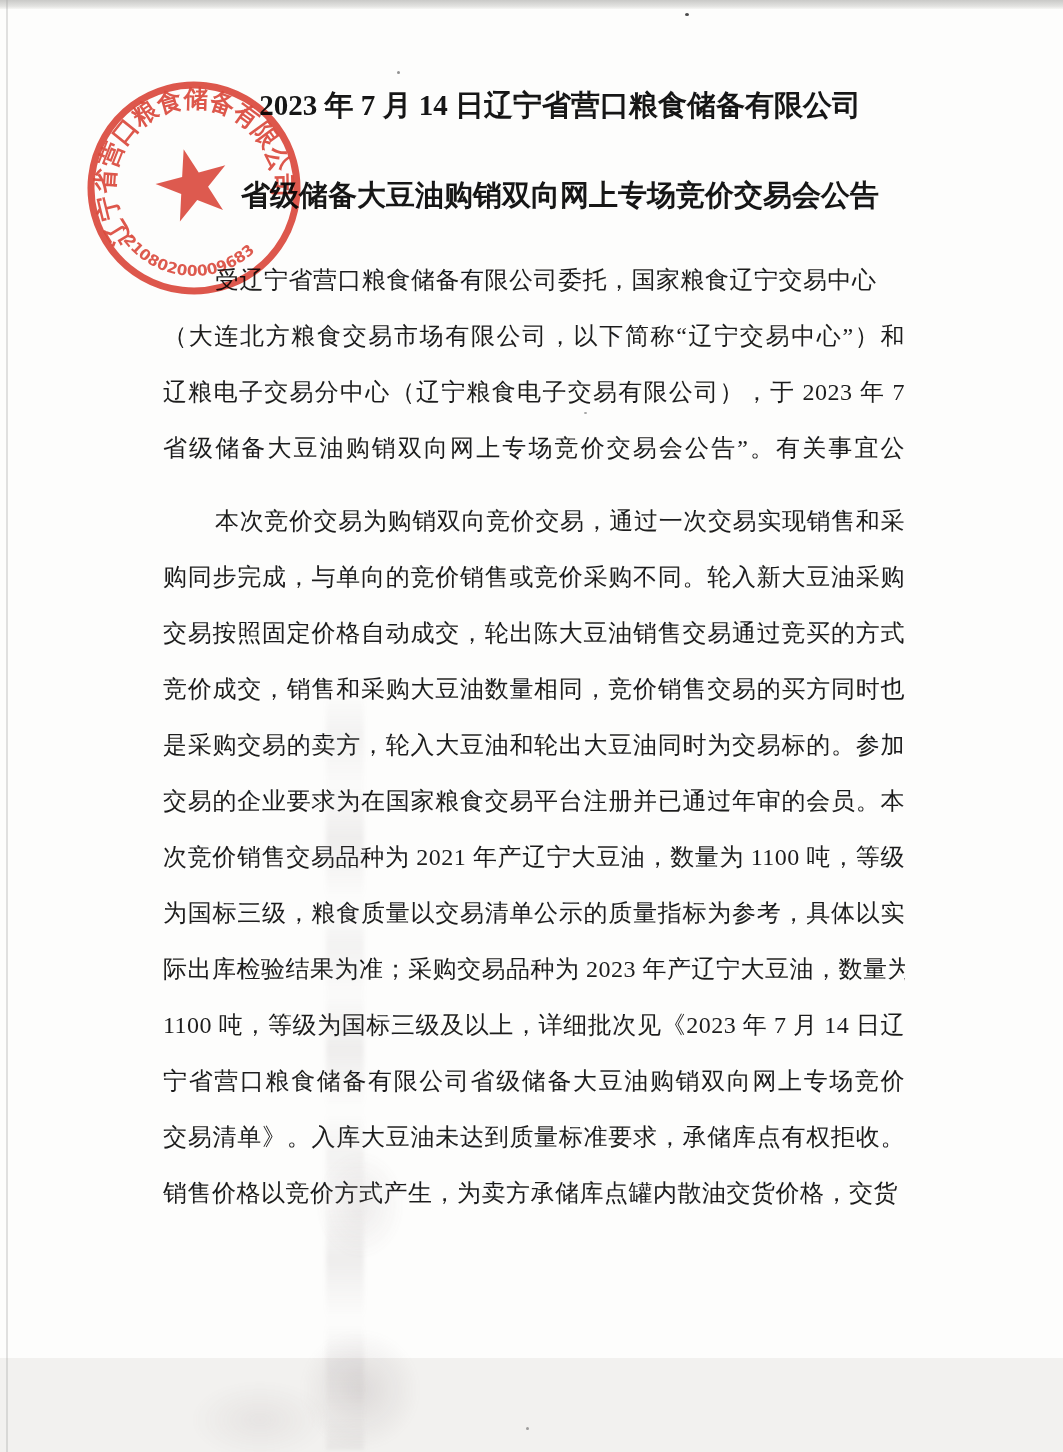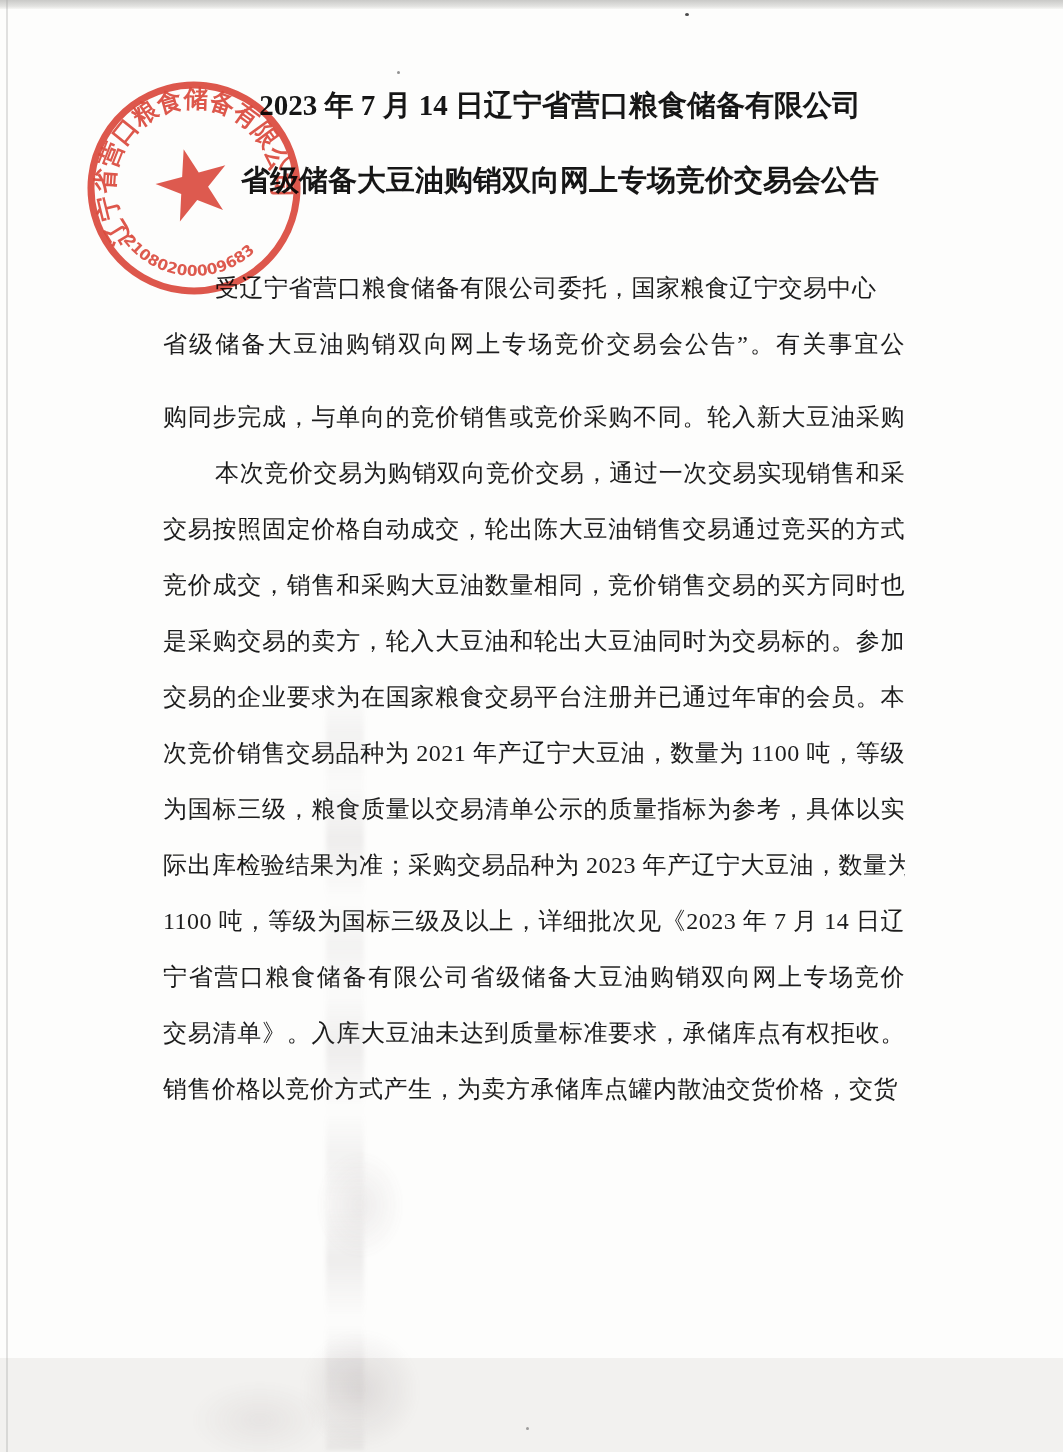--- a/index.html
+++ b/index.html
@@ -24,23 +24,23 @@
   .title-line{
     position:absolute;left:150px;width:820px;
     text-align:center;
     font-weight:700;
     font-size:29px;
     letter-spacing:0px;
     color:#161616;
     white-space:nowrap;
   }
   .title-1{top:86px;}
-  .title-2{top:161px;}
+  .title-2{top:176px;}
   .body-text{
-    position:absolute;left:163px;top:260px;width:742px;
+    position:absolute;left:163px;top:252px;width:742px;
     font-size:24px;line-height:56px;color:#1c1c1c;
     letter-spacing:0.5px;
   }
   .para{margin:0;padding:0;}
   .para-2{margin-top:17px;}
   .line{
     height:56px;overflow:hidden;
     text-align:justify;
     text-align-last:justify;
     text-justify:inter-character;
@@ -87,25 +87,27 @@
 
   <div class="top-strip"></div>
   <div class="left-edge-line"></div>
 
   <div class="title-line title-1">2023 年 7 月 14 日辽宁省营口粮食储备有限公司</div>
   <div class="title-line title-2">省级储备大豆油购销双向网上专场竞价交易会公告</div>
 
   <div class="body-text">
     <div class="para para-1">
       <div class="line indent no-just">受辽宁省营口粮食储备有限公司委托，国家粮食辽宁交易中心</div>
+      <div class="line">（大连北方粮食交易市场有限公司，以下简称“辽宁交易中心”）和</div>
+      <div class="line">辽粮电子交易分中心（辽宁粮食电子交易有限公司），于 2023 年 7</div>
       <div class="line">省级储备大豆油购销双向网上专场竞价交易会公告”。有关事宜公</div>
     </div>
     <div class="para para-2">
+      <div class="line indent">本次竞价交易为购销双向竞价交易，通过一次交易实现销售和采</div>
       <div class="line">购同步完成，与单向的竞价销售或竞价采购不同。轮入新大豆油采购</div>
-      <div class="line indent">本次竞价交易为购销双向竞价交易，通过一次交易实现销售和采</div>
       <div class="line">交易按照固定价格自动成交，轮出陈大豆油销售交易通过竞买的方式</div>
       <div class="line">竞价成交，销售和采购大豆油数量相同，竞价销售交易的买方同时也</div>
       <div class="line">是采购交易的卖方，轮入大豆油和轮出大豆油同时为交易标的。参加</div>
       <div class="line">交易的企业要求为在国家粮食交易平台注册并已通过年审的会员。本</div>
       <div class="line">次竞价销售交易品种为 2021 年产辽宁大豆油，数量为 1100 吨，等级</div>
       <div class="line">为国标三级，粮食质量以交易清单公示的质量指标为参考，具体以实</div>
       <div class="line">际出库检验结果为准；采购交易品种为 2023 年产辽宁大豆油，数量为</div>
       <div class="line">1100 吨，等级为国标三级及以上，详细批次见《2023 年 7 月 14 日辽</div>
       <div class="line">宁省营口粮食储备有限公司省级储备大豆油购销双向网上专场竞价</div>
       <div class="line">交易清单》。入库大豆油未达到质量标准要求，承储库点有权拒收。</div>

